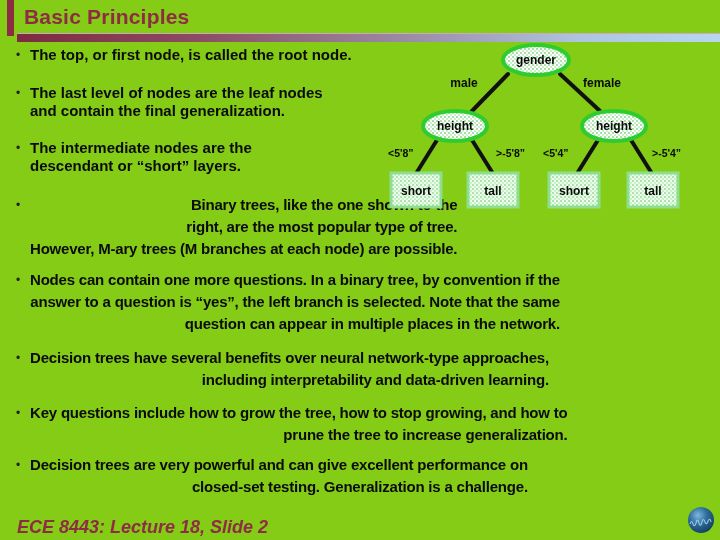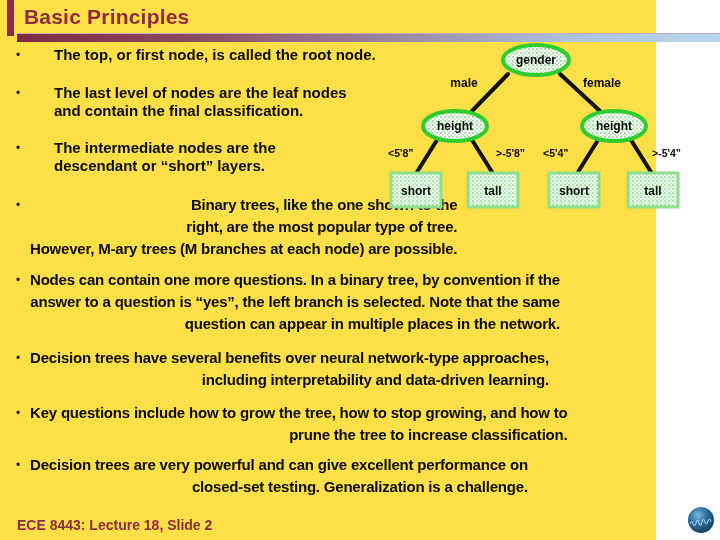--- a/index.html
+++ b/index.html
@@ -1,38 +1,38 @@
 <!DOCTYPE html>
 <html><head>
 <meta charset="utf-8">
 <style>
   html,body{margin:0;padding:0;}
   body{
     width:720px;height:540px;background:#ffffff;overflow:hidden;position:relative;
     font-family:"Liberation Sans",sans-serif;
   }
-  .slide{position:absolute;inset:0;width:656px;height:540px;background:#fde047;}
+  .slide{position:absolute;inset:0;width:720px;height:540px;background:#84cc16;}
 
   .accent-bar{position:absolute;left:7px;top:0;width:7px;height:36px;background:#8e2c44;}
   .title{
     position:absolute;left:24px;top:5px;margin:0;
     font-size:21px;font-weight:bold;color:#8e2c44;letter-spacing:0.2px;
   }
   .rule{
     position:absolute;left:17px;top:33px;width:703px;height:8px;
     background:linear-gradient(to right,#7d2a42 0%,#8c4a63 25%,#9b8aa6 55%,#aec4e0 80%,#b8d6f0 100%);
     border-top:1px solid #c9aab6;
   }
 
   .bullet{position:absolute;left:16px;display:flex;align-items:flex-start;color:#0b0b0b;}
   .bullet .marker{width:14px;flex:0 0 14px;font-size:12px;line-height:18px;color:#222;}
   .bullet .btext{
     white-space:pre-line;font-weight:bold;font-size:15px;color:#0b0b0b;
   }
-  .lh18 .btext{line-height:18px;margin-left:24px;}
+  .lh18 .btext{line-height:18px;}
   .lh18 .marker{line-height:18px;}
   .lh22 .btext{line-height:22px;letter-spacing:-0.2px;text-align:right;}
   .lh22 .marker{line-height:22px;}
 
   .b1{top:46px;}
   .b2{top:84px;}
   .b3{top:139px;}
   .b4{top:194px;}
   .b5{top:269px;}
   .b6{top:347px;}
@@ -41,41 +41,41 @@
 
   .tree{position:absolute;left:380px;top:40px;}
   .tree text{font-family:"Liberation Sans",sans-serif;font-weight:bold;fill:#0a0a0a;}
   .tree .node-label{font-size:12px;text-anchor:middle;}
   .tree .branch-label{font-size:12px;text-anchor:middle;}
   .tree .edge-label{font-size:10.5px;}
   .tree .leaf-label{font-size:12px;text-anchor:middle;}
 
   .footer{
     position:absolute;left:17px;top:517px;margin:0;
-    font-size:14px;font-weight:bold;color:#8e2c44;
+    font-size:18px;font-weight:bold;color:#8e2c44;font-style:italic;
   }
   .logo{position:absolute;left:685px;top:503px;width:32px;height:32px;}
 </style>
 </head>
 <body>
 
 <div class="slide">
 
   <div class="accent-bar"></div>
   <h1 class="title">Basic Principles</h1>
   <div class="rule"></div>
 
   <div class="bullet lh18 b1">
     <span class="marker">•</span>
     <span class="btext">The top, or first node, is called the root node.</span>
   </div>
   <div class="bullet lh18 b2">
     <span class="marker">•</span>
     <span class="btext">The last level of nodes are the leaf nodes
-and contain the final classification.</span>
+and contain the final generalization.</span>
   </div>
   <div class="bullet lh18 b3">
     <span class="marker">•</span>
     <span class="btext">The intermediate nodes are the
 descendant or “short” layers.</span>
   </div>
   <div class="bullet lh22 b4">
     <span class="marker">•</span>
     <span class="btext">Binary trees, like the one shown to the
 right, are the most popular type of tree.
@@ -88,21 +88,21 @@
 question can appear in multiple places in the network.</span>
   </div>
   <div class="bullet lh22 b6">
     <span class="marker">•</span>
     <span class="btext">Decision trees have several benefits over neural network-type approaches,
 including interpretability and data-driven learning.</span>
   </div>
   <div class="bullet lh22 b7">
     <span class="marker">•</span>
     <span class="btext">Key questions include how to grow the tree, how to stop growing, and how to
-prune the tree to increase classification.</span>
+prune the tree to increase generalization.</span>
   </div>
   <div class="bullet lh22 b8">
     <span class="marker">•</span>
     <span class="btext">Decision trees are very powerful and can give excellent performance on
 closed-set testing. Generalization is a challenge.</span>
   </div>
 
   <svg class="tree" width="340" height="175" viewBox="380 40 340 175">
     <defs>
       <pattern id="dotEllipse" width="4" height="4" patternUnits="userSpaceOnUse">

